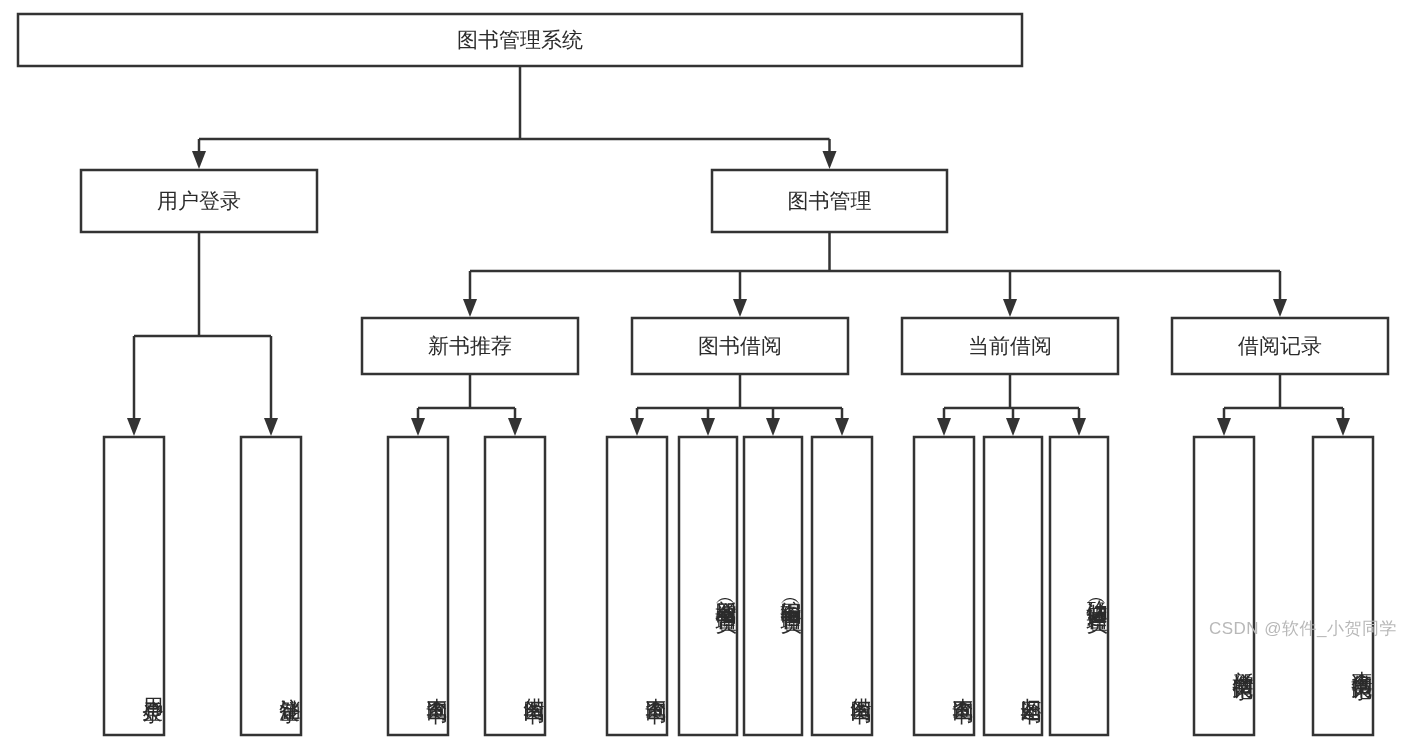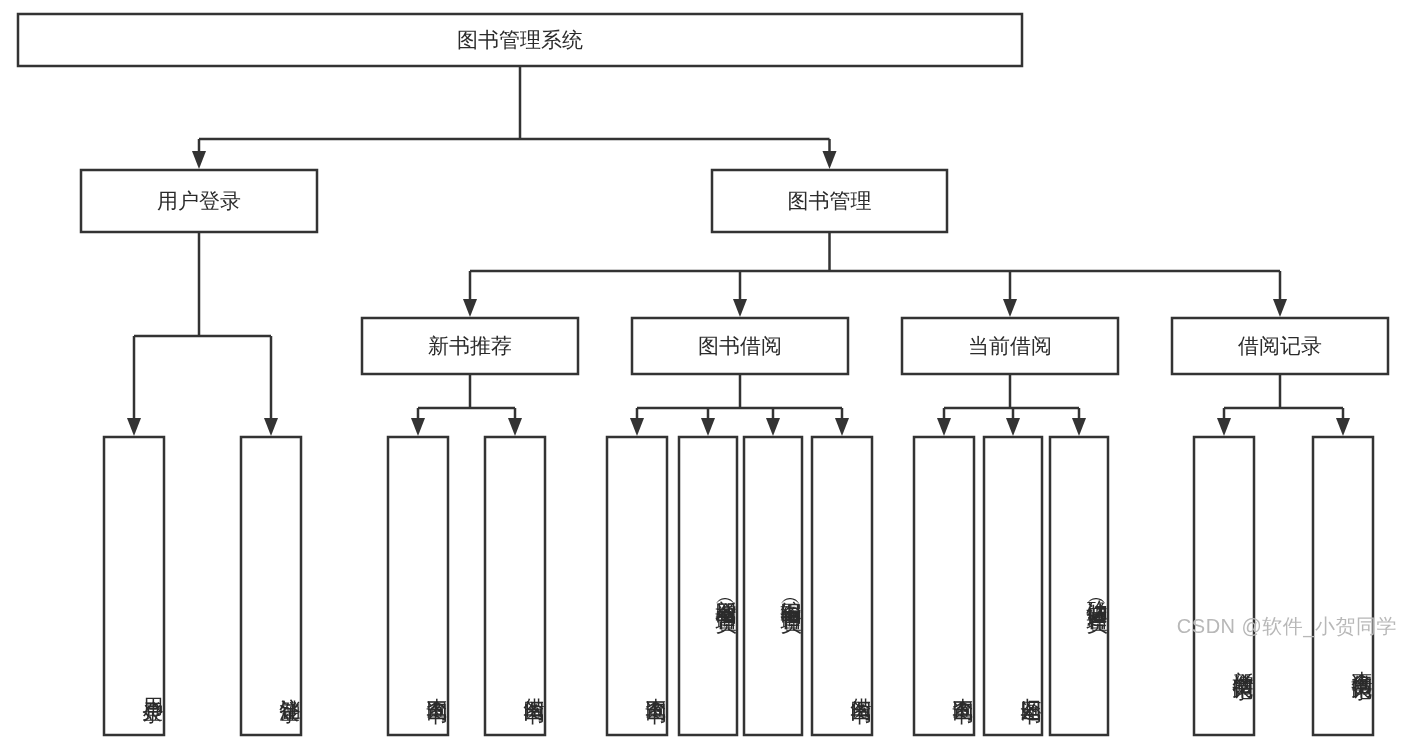--- a/index.html
+++ b/index.html
@@ -63,21 +63,21 @@
     letter-spacing: 2px;
     text-align: left;
     pointer-events: none;
     user-select: none;
   }
   .watermark {
     position: absolute;
     right: 8px;
     bottom: 4px;
     font-family: "Liberation Sans", "DejaVu Sans", sans-serif;
-    font-size: 20px;
+    font-size: 17px;
     color: #b8b8b8;
     letter-spacing: 0.5px;
     white-space: nowrap;
     user-select: none;
   }
 </style>
 </head>
 <body>
 
 <div id="diagram-root">

